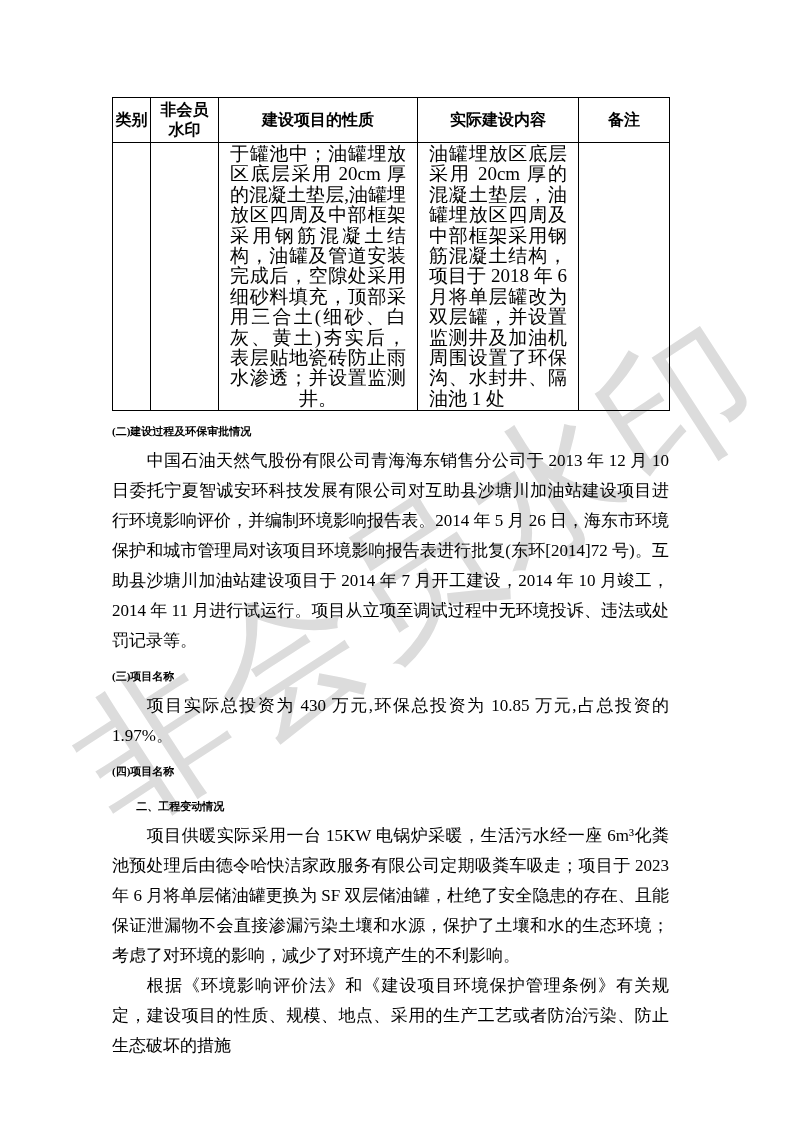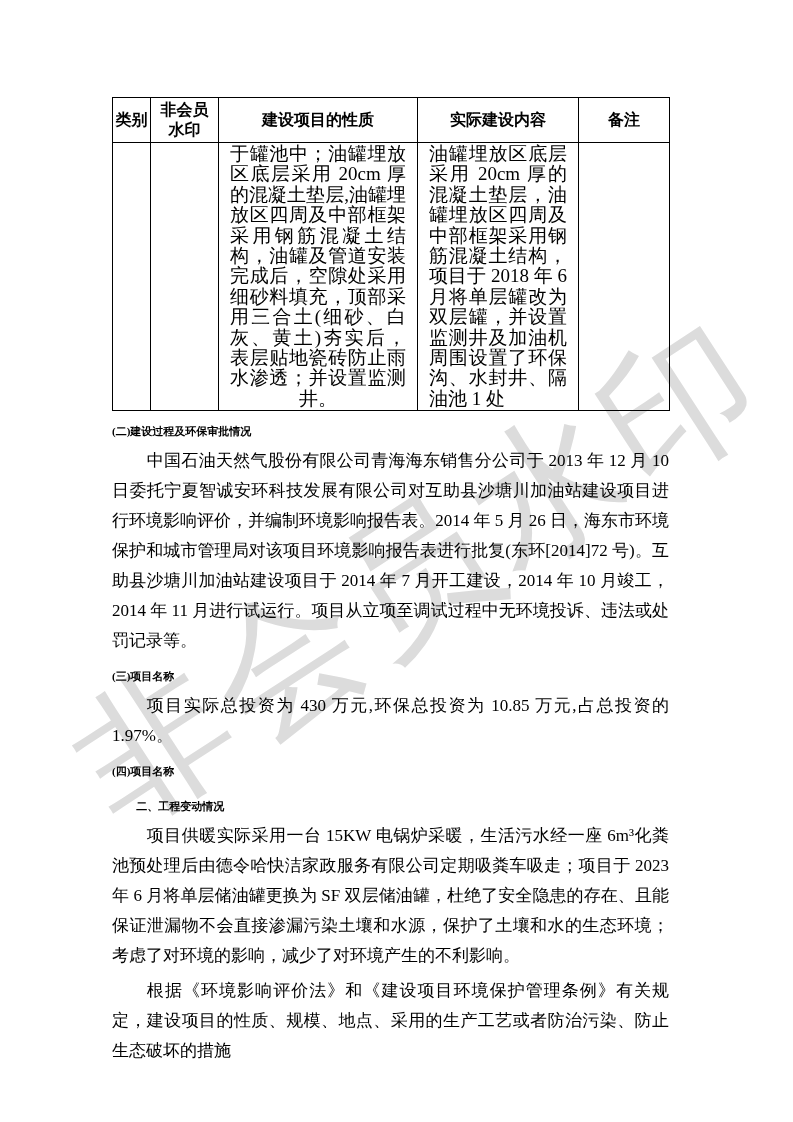--- a/index.html
+++ b/index.html
@@ -71,21 +71,21 @@
   }
   .hd-indent { text-indent: 2.2em; font-family: Liberation Serif, serif; }
   .para {
     font-size: 17px;
     line-height: 30px;
     margin: 0;
     text-indent: 2.05em;
     text-align: justify;
     text-justify: inter-character;
   }
-  .para-gap { margin-top: 5px; }
+  .para-gap { }
 </style>
 </head>
 <body>
 
 <div class="watermark">非会员水印</div>
 
 <div class="content">
 
   <table class="doc-table">
     <colgroup>

